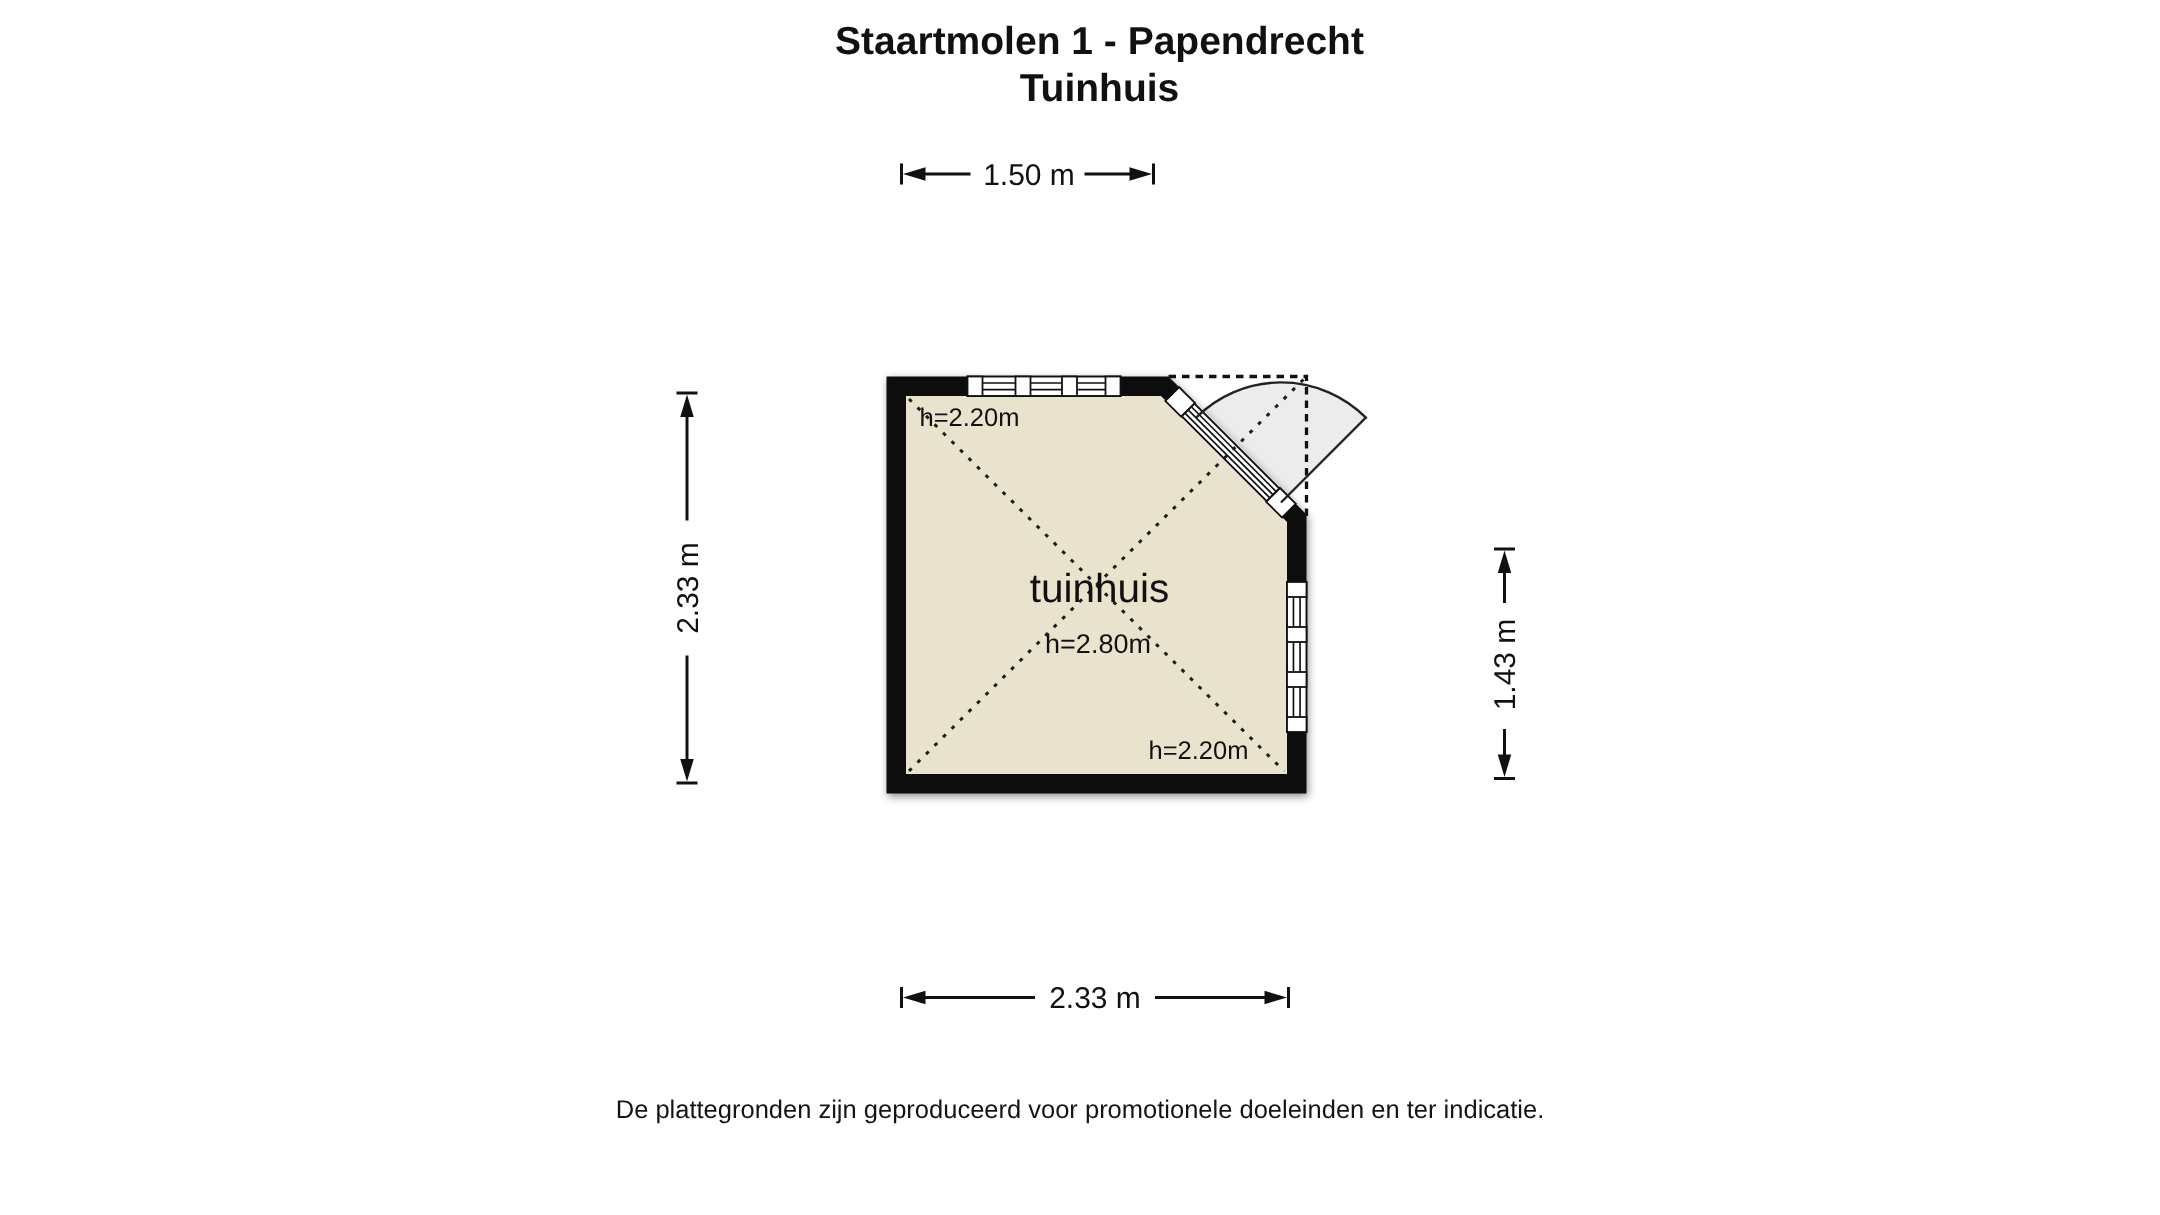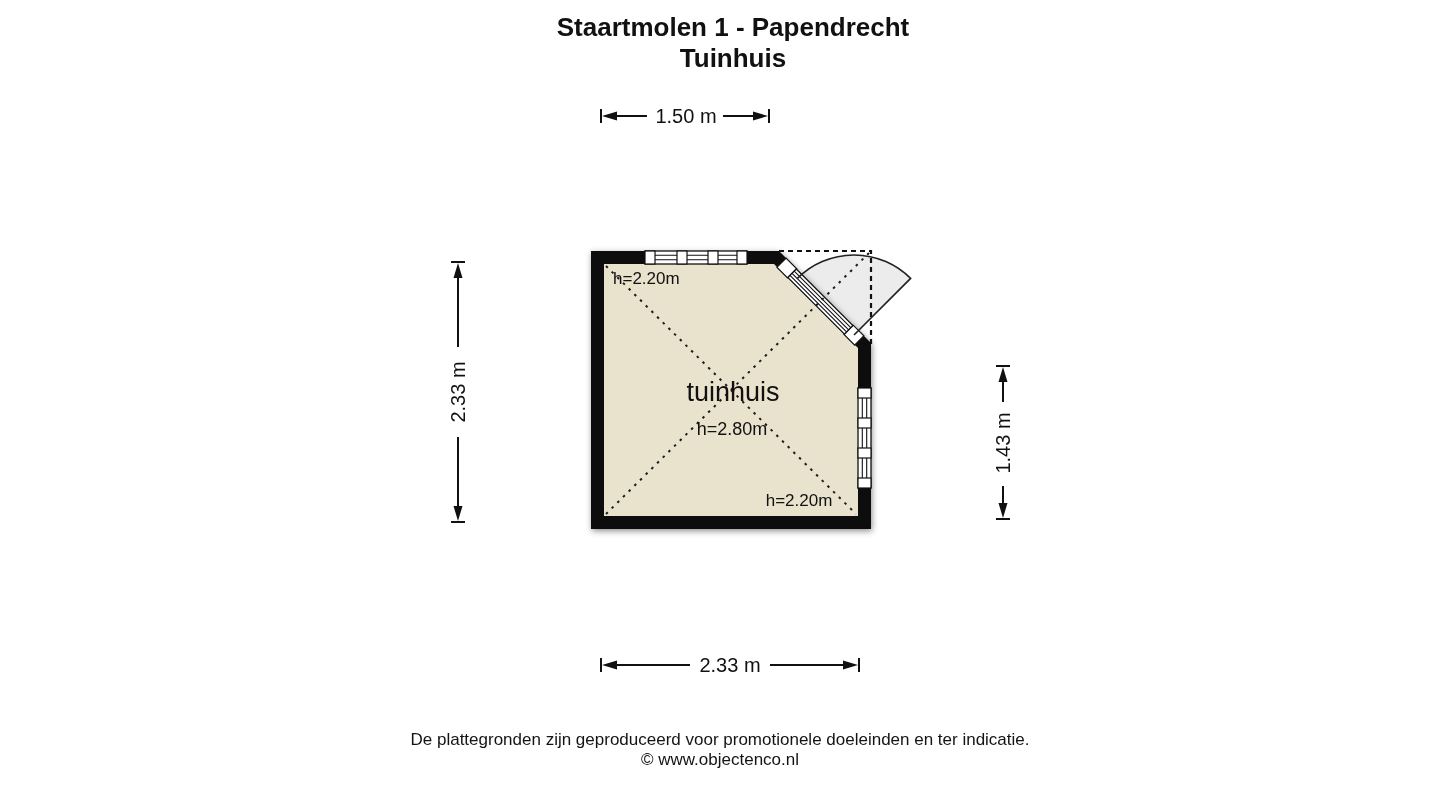--- a/index.html
+++ b/index.html
@@ -116,14 +116,13 @@
 
   <g>
     <path class="dimline" d="M996 366 H1010 M996 519 H1010 M1003 380 V402 M1003 486 V505"></path>
     <path class="dimarrow" d="M1003 367 L998.5 382 L1007.5 382 Z M1003 518 L998.5 503 L1007.5 503 Z"></path>
     <text class="dimtext" text-anchor="middle" transform="translate(1010,443) rotate(-90)">1.43 m</text>
   </g>
 </svg>
 
 <div class="footer-wrap">
   <div class="footer-line">De plattegronden zijn geproduceerd voor promotionele doeleinden en ter indicatie.</div>
-  <div class="footer-line">© www.objectenco.nl</div>
 </div>
 
 </body></html>

